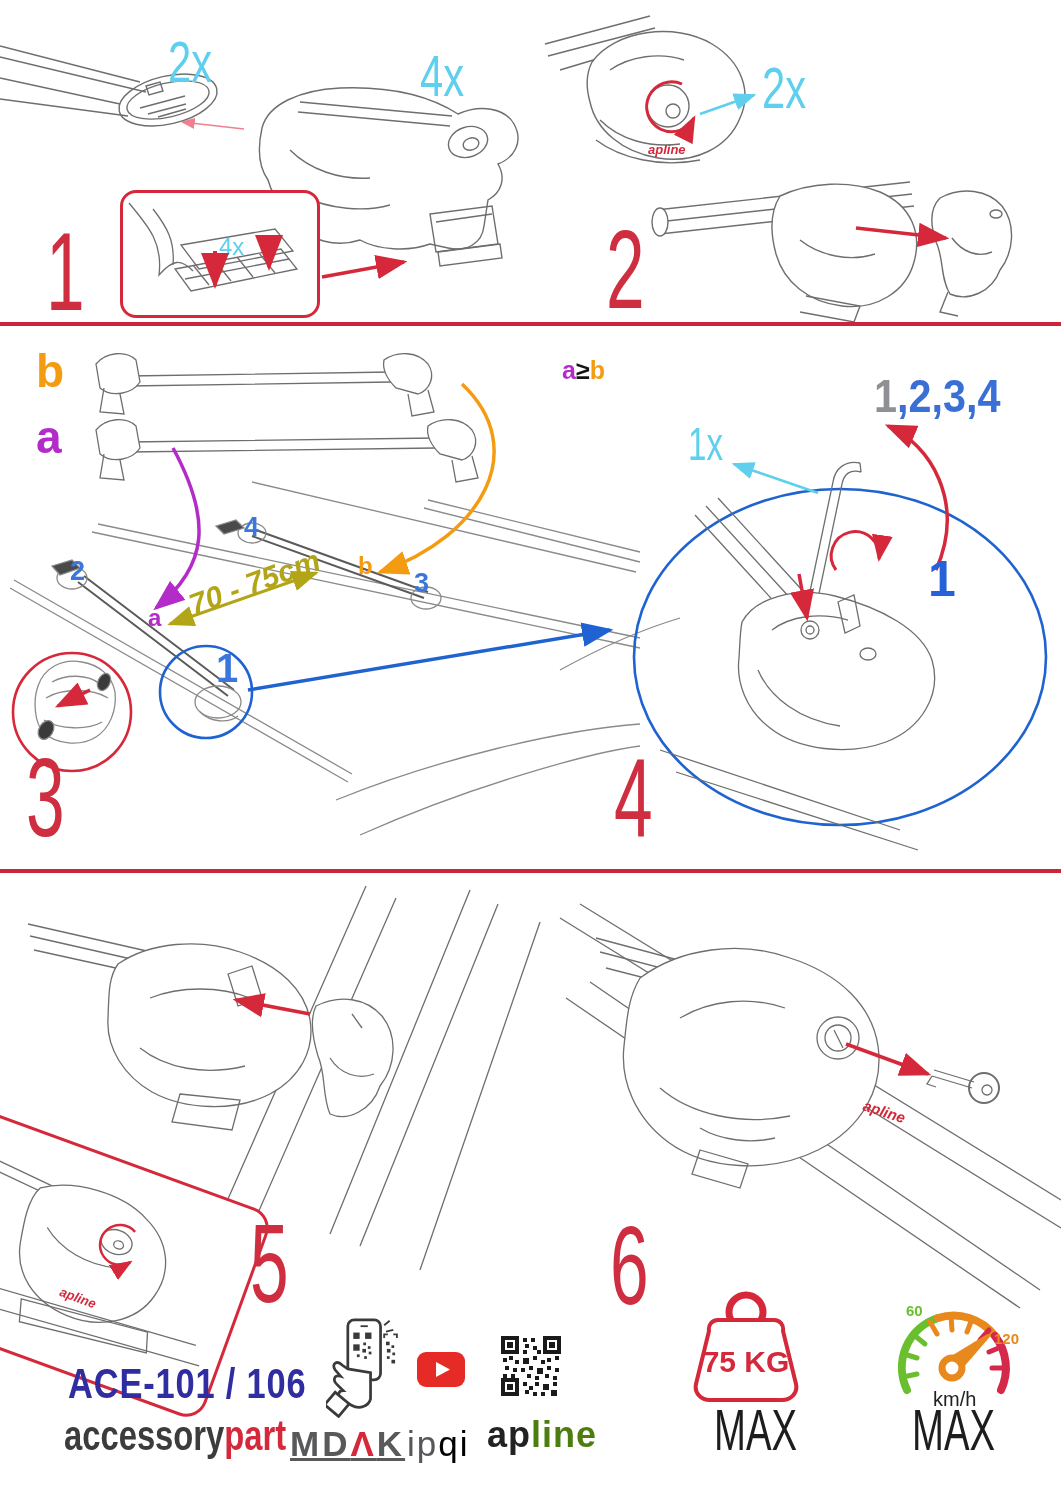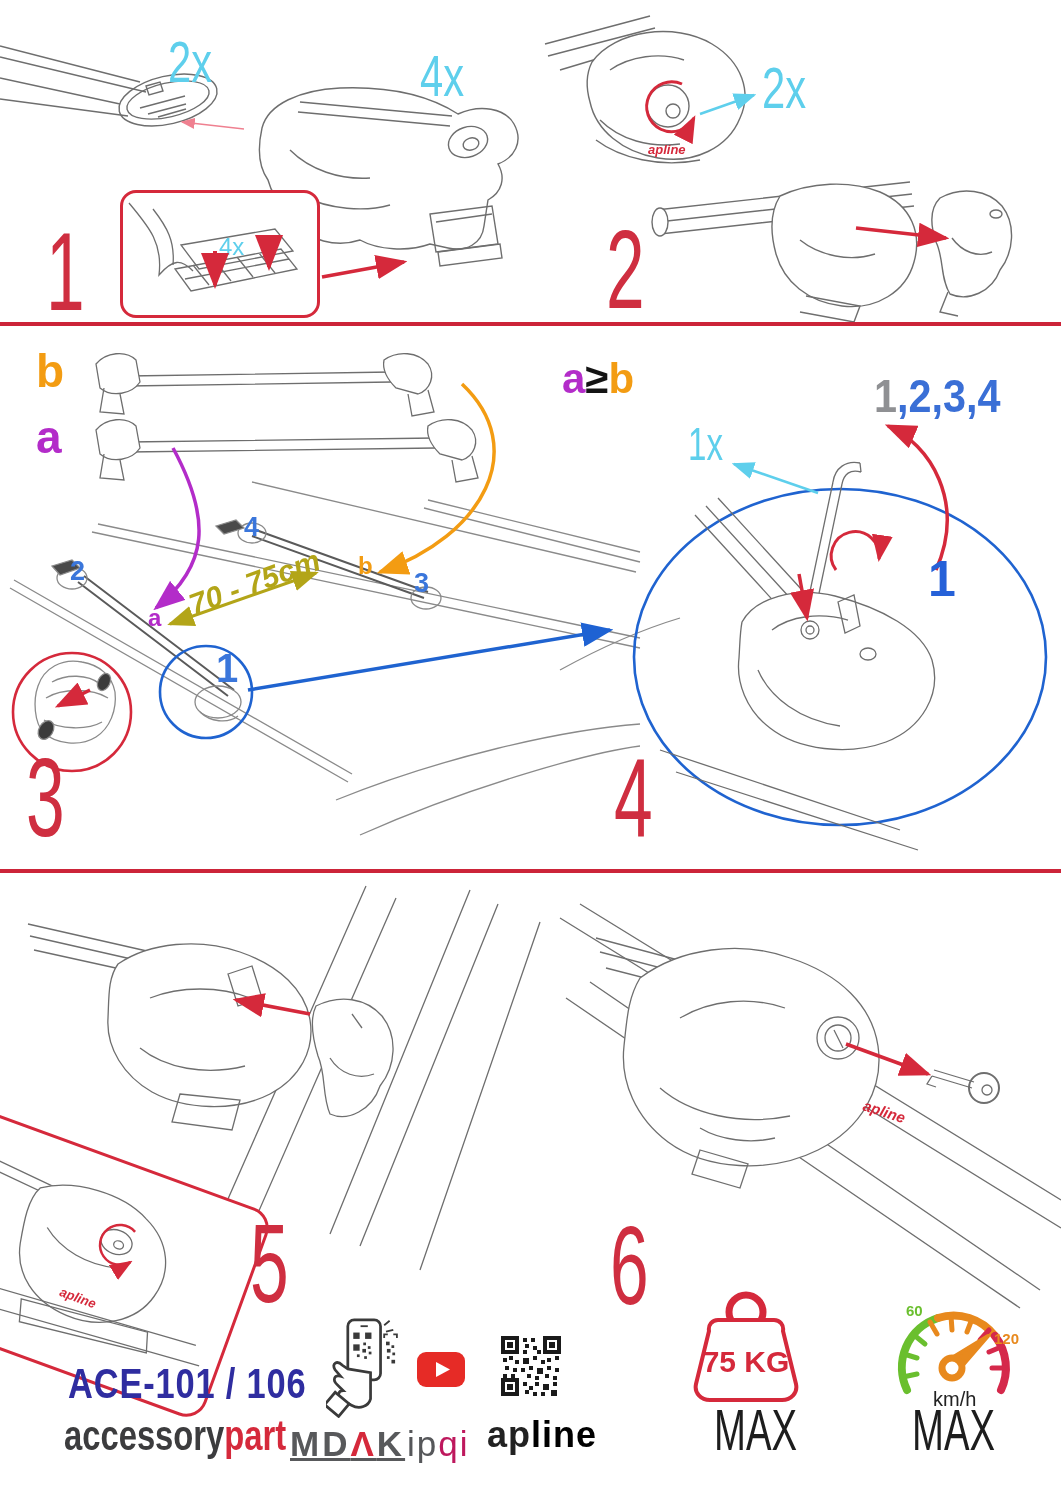--- a/index.html
+++ b/index.html
@@ -6,37 +6,37 @@
   .canvas{position:relative;width:1061px;height:1500px;background:#fff;overflow:hidden;
           font-family:"Liberation Sans",sans-serif;}
   .abs{position:absolute;}
   .num{font-size:112px;line-height:.82;color:#cf2e40;transform:scaleX(.62);
        transform-origin:left top;font-weight:400;letter-spacing:-2px;}
   .qty{font-size:58px;line-height:.9;color:#5ecfec;transform:scaleX(.72);
        transform-origin:left top;font-weight:400;}
   .qty.small{font-size:46px;}
   .letter{font-size:46px;font-weight:700;line-height:1;}
   .b-orange{color:#f39c12;} .a-purple{color:#b32cc9;}
-  .rule{font-size:42px;font-weight:700;line-height:1;}
+  .rule{font-size:25px;font-weight:700;line-height:1;}
   .rule .op{color:#141414;}
   .seq{font-size:47px;font-weight:700;line-height:1;transform:scaleX(.88);transform-origin:left top;}
   .seq .g{color:#8f9093;} .seq .bl{color:#3a6fd6;}
   .blue1{font-size:50px;font-weight:700;color:#2661d8;line-height:1;}
   .divider{position:absolute;left:0;width:1061px;height:4px;background:#cc2439;}
   .code{font-size:42px;font-weight:700;color:#2f2da0;transform:scaleX(.82);
         transform-origin:left top;letter-spacing:1px;}
   .brand{font-size:42px;font-weight:700;color:#3c3c3e;transform:scaleX(.78);
          transform-origin:left top;letter-spacing:0px;}
   .brand .red{color:#d5293b;}
   .mdak{font-size:35px;font-weight:700;color:#58595b;letter-spacing:3px;text-decoration:underline;}
   .mdak .red{color:#d5293b;}
   .ipqi{font-size:35px;font-weight:400;color:#56575a;letter-spacing:2px;}
-  .ipqi .red{color:#be185d;text-align:center;}
+  .ipqi .red{color:#000000;text-align:center;}
   .apline{font-size:36px;font-weight:700;color:#222;letter-spacing:1px;}
-  .apline .red{color:#000000;}
+  .apline .red{color:#4d7c0f;}
   .maxtxt{font-size:58px;font-weight:400;color:#1d1d1d;transform:scaleX(.66);
           transform-origin:left top;line-height:.9;}
   .kmh{font-size:20px;color:#222;}
   svg text{font-family:"Liberation Sans",sans-serif;}
 </style>
 </head>
 <body>
 
 <div class="canvas">
 

